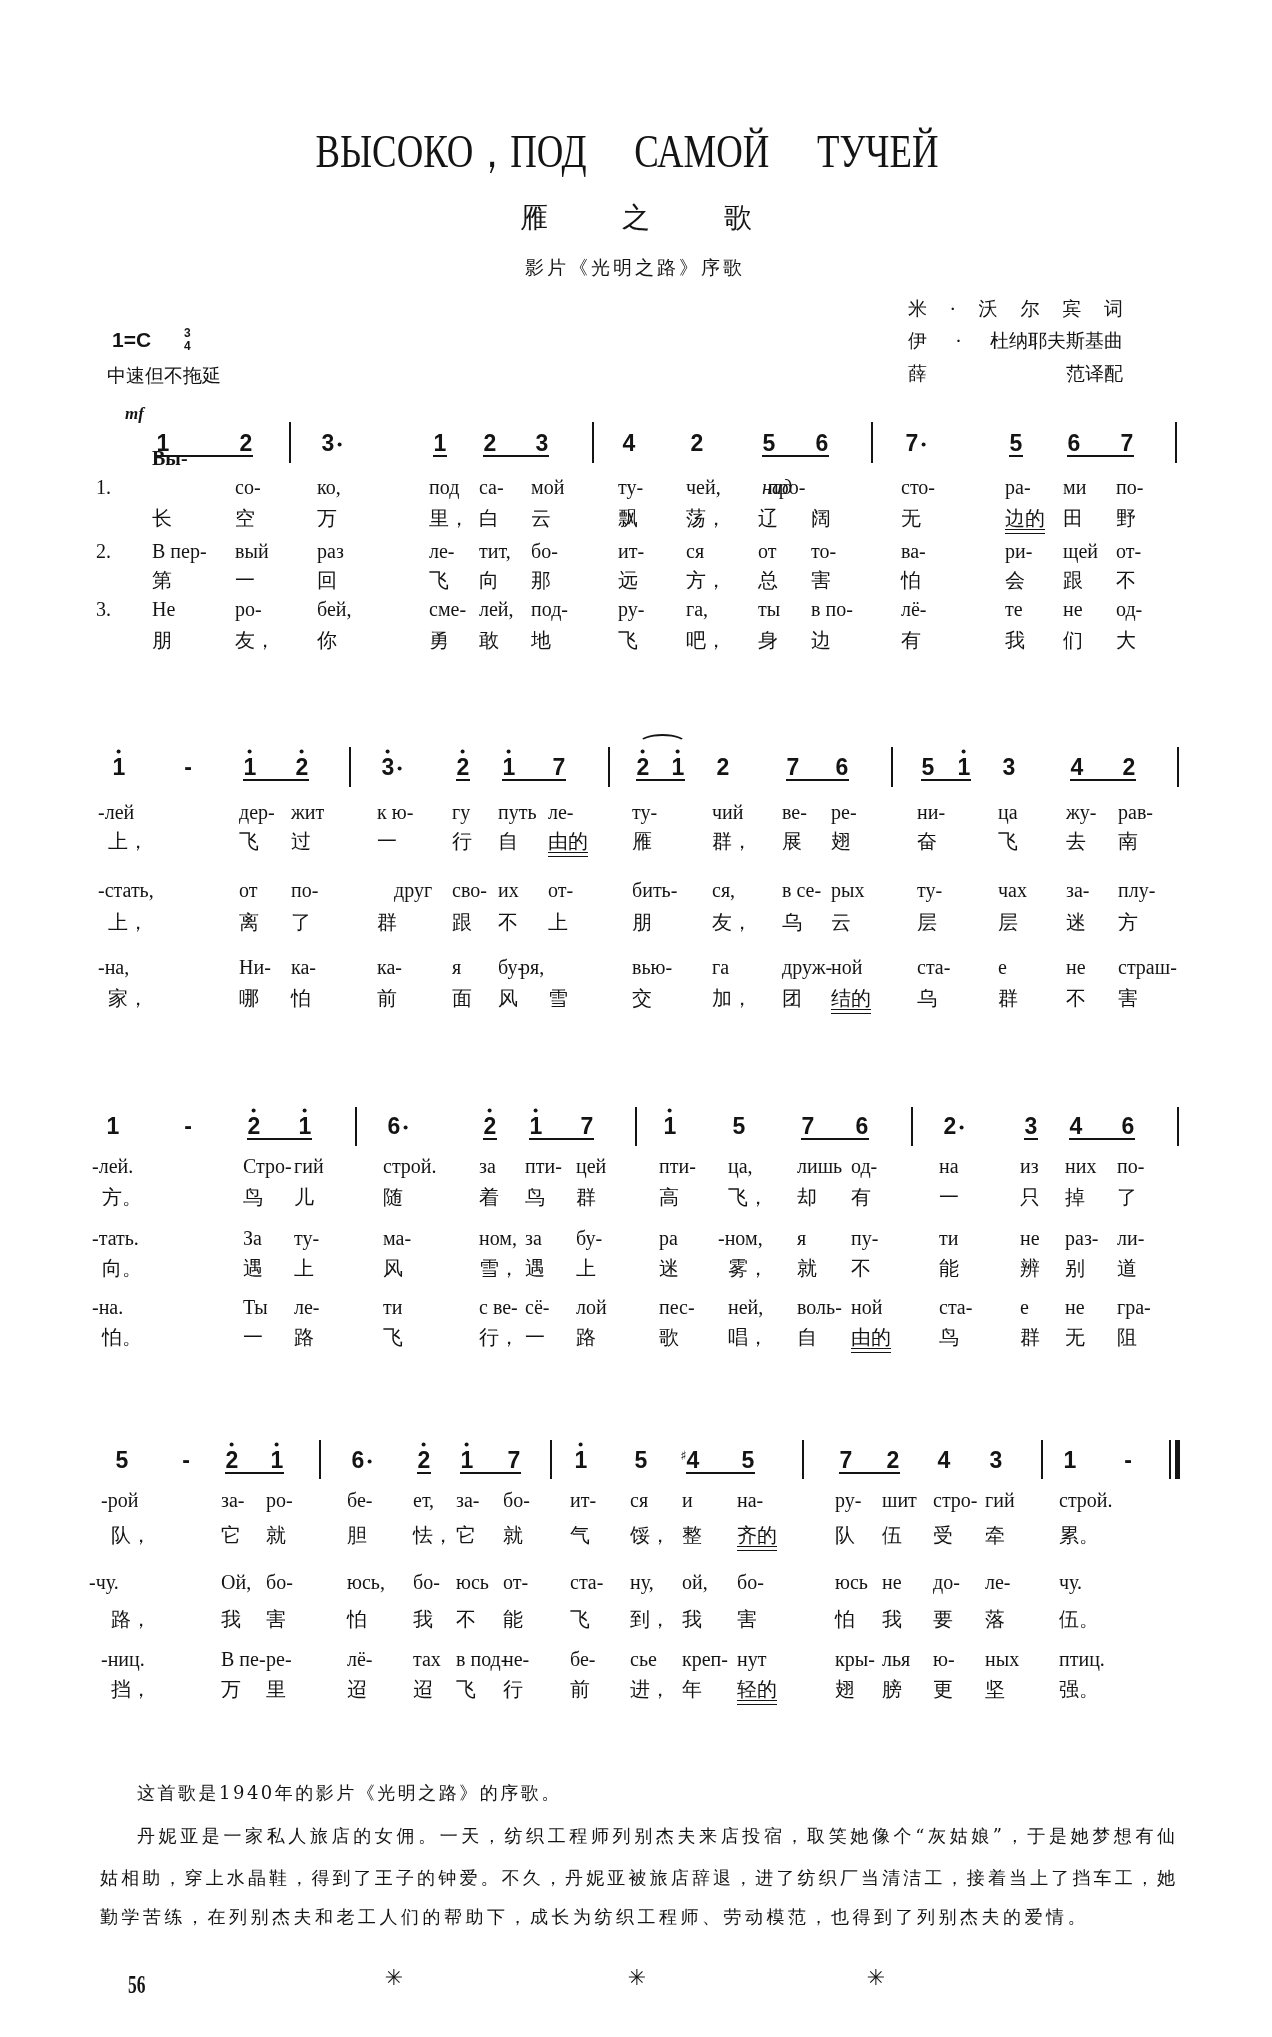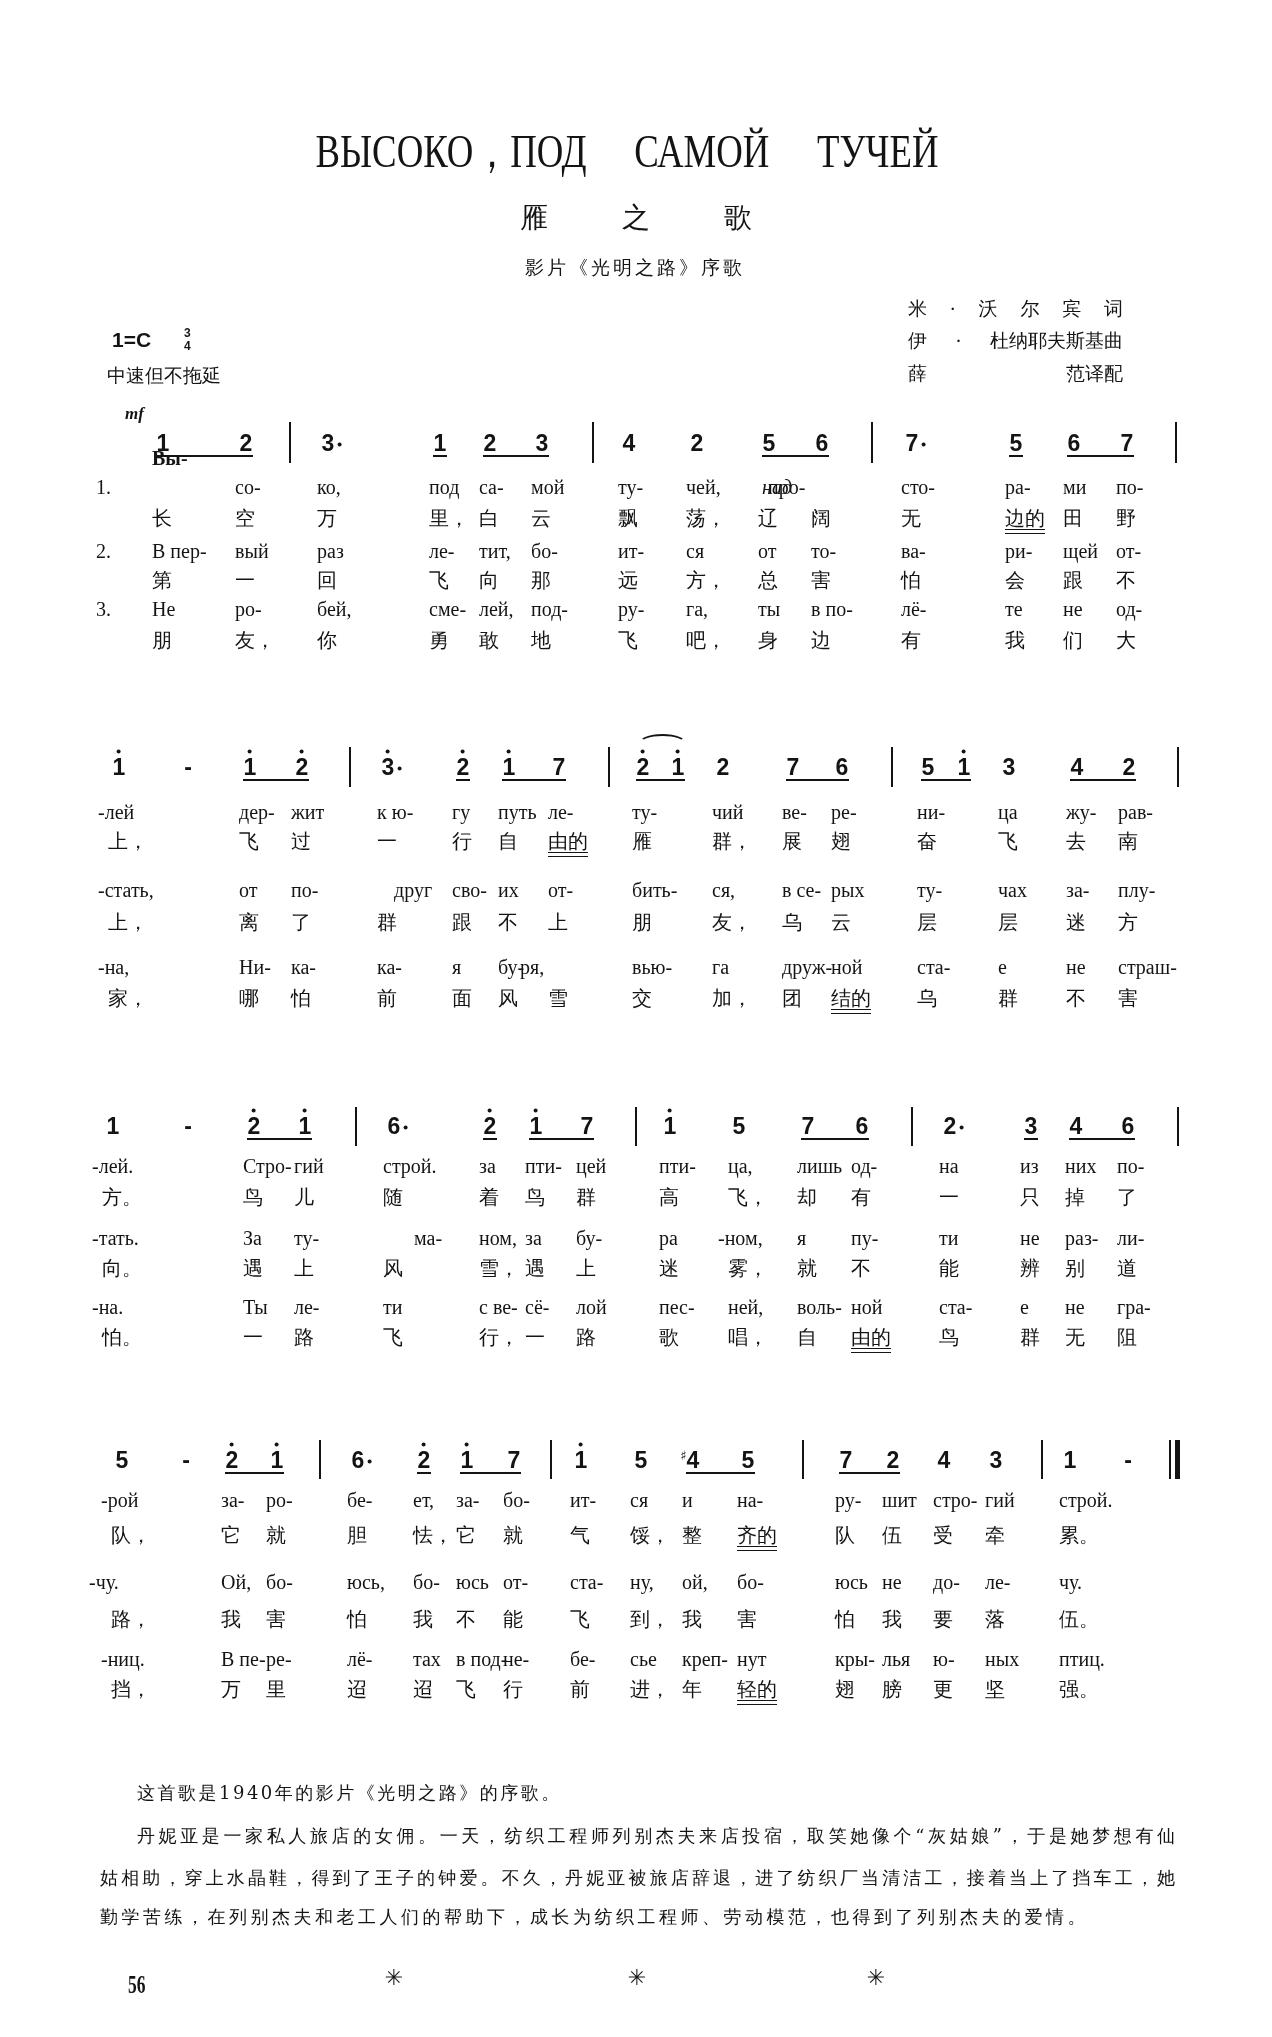--- a/index.html
+++ b/index.html
@@ -540,21 +540,21 @@
       <span class="lyr" style="left: 728px; top: 1197px;">飞，</span>
       <span class="lyr" style="left: 797px; top: 1197px;">却</span>
       <span class="lyr" style="left: 851px; top: 1197px;">有</span>
       <span class="lyr" style="left: 939px; top: 1197px;">一</span>
       <span class="lyr" style="left: 1020px; top: 1197px;">只</span>
       <span class="lyr" style="left: 1065px; top: 1197px;">掉</span>
       <span class="lyr" style="left: 1117px; top: 1197px;">了</span>
       <span class="lyr" style="left: 92px; top: 1238px;">-тать.</span>
       <span class="lyr" style="left: 243px; top: 1238px;">За</span>
       <span class="lyr" style="left: 294px; top: 1238px;">ту-</span>
-      <span class="lyr" style="left: 383px; top: 1238px; margin-left: 31px;">ма-</span>
+      <span class="lyr" style="left: 383px; top: 1238px;">ма-</span>
       <span class="lyr" style="left: 479px; top: 1238px;">ном,</span>
       <span class="lyr" style="left: 525px; top: 1238px;">за</span>
       <span class="lyr" style="left: 576px; top: 1238px;">бу-</span>
       <span class="lyr" style="left: 659px; top: 1238px;">ра</span>
       <span class="lyr" style="left: 718px; top: 1238px;">-ном,</span>
       <span class="lyr" style="left: 797px; top: 1238px;">я</span>
       <span class="lyr" style="left: 851px; top: 1238px;">пу-</span>
       <span class="lyr" style="left: 939px; top: 1238px;">ти</span>
       <span class="lyr" style="left: 1020px; top: 1238px;">не</span>
       <span class="lyr" style="left: 1065px; top: 1238px;">раз-</span>

